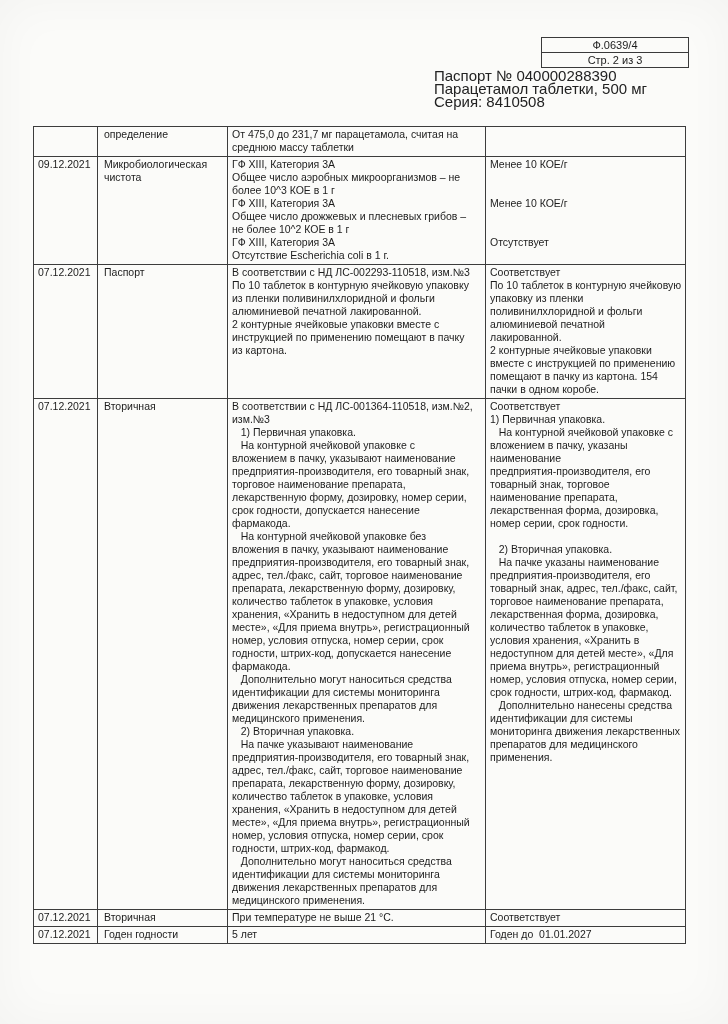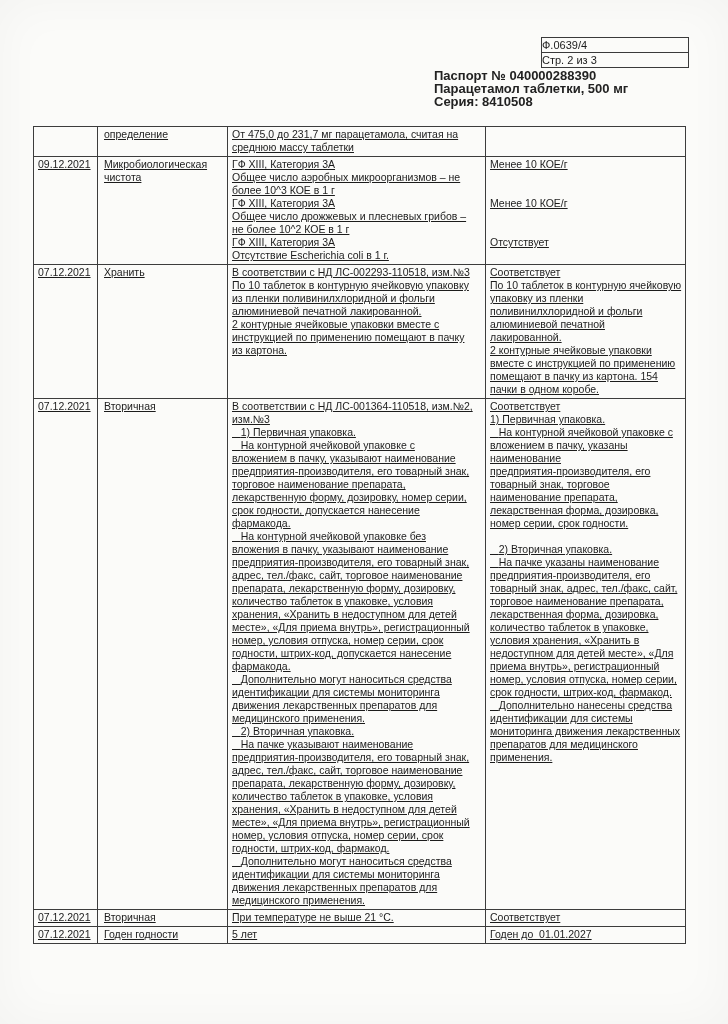--- a/index.html
+++ b/index.html
@@ -10,33 +10,33 @@
     background:#fbfbf9;
     font-family:"Liberation Sans", sans-serif;
     color:#1c1c1c;
     overflow:hidden;
     box-shadow: inset 0 0 50px rgba(0,0,0,0.035);
   }
   
   .form-box {
     position:absolute; left:541px; top:37px; width:146px;
     border:1.5px solid #3a3a3a;
-    font-size:11px; background:transparent;
+    text-align:center; font-size:11px; background:transparent;
   }
   .form-box-cell { line-height:14px; height:14px; padding:0; }
   .form-box-cell.first { border-bottom:1px solid #3a3a3a; }
   
   .passport-info {
     position:absolute; left:434px; top:70px;
-    font-size:13px; line-height:12.9px; color:#222;font-weight:bold;
+    font-size:15px; line-height:12.9px; color:#222;
   }
   
   .doc-table {
     position:absolute; left:33px; top:126px; width:652px;
-    border-collapse:collapse; table-layout:fixed;text-decoration:underline;
+    border-collapse:collapse; table-layout:fixed;
   }
   .doc-table td {
     border:1px solid #3c3c3c;
     vertical-align:top;
     font-size:10.5px; line-height:13px;
     padding:1px 3px 2px 4px;
     color:#1c1c1c;
     overflow:hidden;
   }
   .col-date { width:64px; }
@@ -91,21 +91,21 @@
         <td class="c-res multiline">Менее 10 КОЕ/г
 
 
 Менее 10 КОЕ/г
 
 
 Отсутствует</td>
       </tr>
       <tr>
         <td class="c-date">07.12.2021</td>
-        <td class="c-param">Хранить</td>
+        <td class="c-param">Паспорт</td>
         <td class="c-req multiline">В соответствии с НД ЛС-002293-110518, изм.№3
 По 10 таблеток в контурную ячейковую упаковку
 из пленки поливинилхлоридной и фольги
 алюминиевой печатной лакированной.
 2 контурные ячейковые упаковки вместе с
 инструкцией по применению помещают в пачку
 из картона.</td>
         <td class="c-res multiline">Соответствует
 По 10 таблеток в контурную ячейковую
 упаковку из пленки

